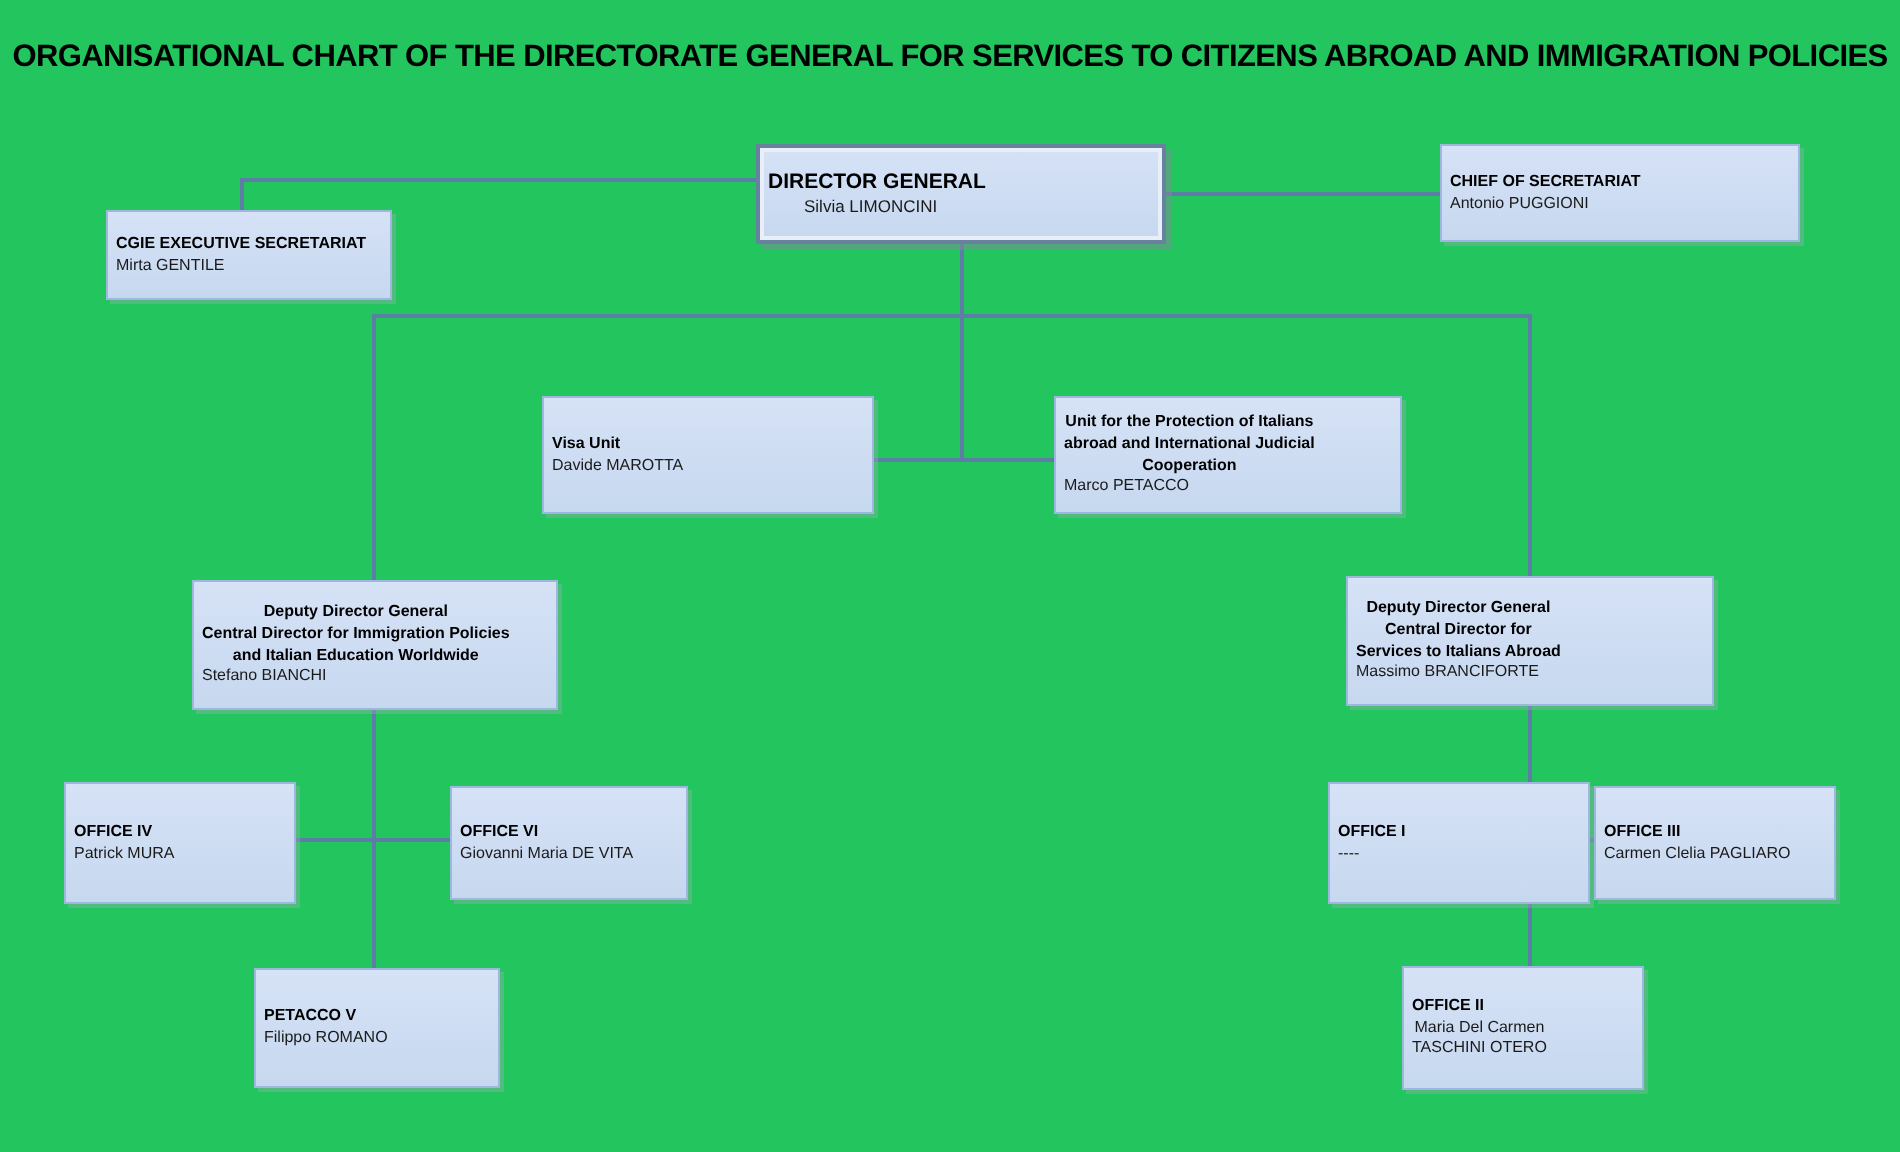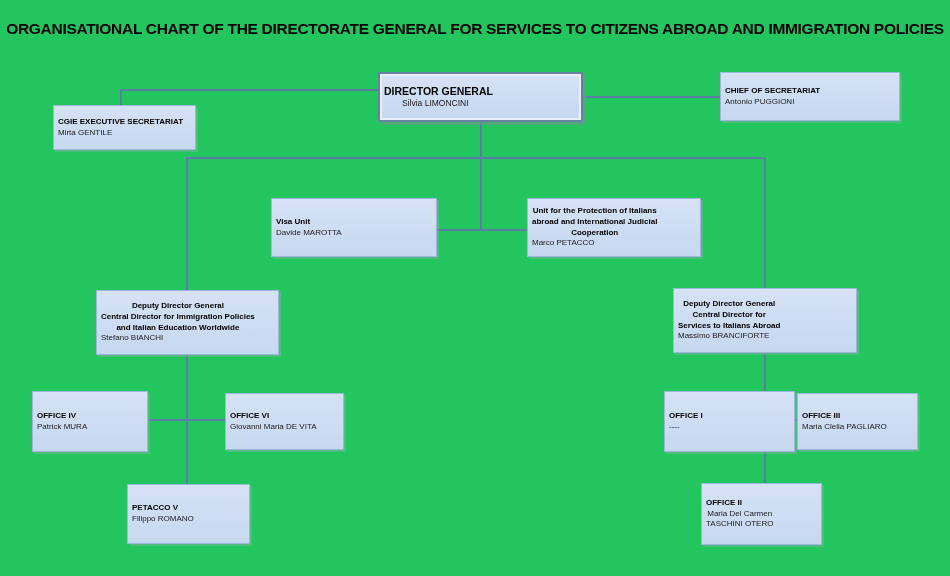--- a/index.html
+++ b/index.html
@@ -157,21 +157,21 @@
     <span class="node-name">Filippo ROMANO</span>
   </div>
 
   <div class="node office1">
     <span class="node-title">OFFICE I</span>
     <span class="node-name">----</span>
   </div>
 
   <div class="node office3">
     <span class="node-title">OFFICE III</span>
-    <span class="node-name">Maria Clelia PAGLIARO</span>
+    <span class="node-name">Carmen Clelia PAGLIARO</span>
   </div>
 
   <div class="node office2">
     <span class="node-title">OFFICE II</span>
     <span class="node-name">Maria Del Carmen
 TASCHINI OTERO</span>
   </div>
 
 </div>
 

